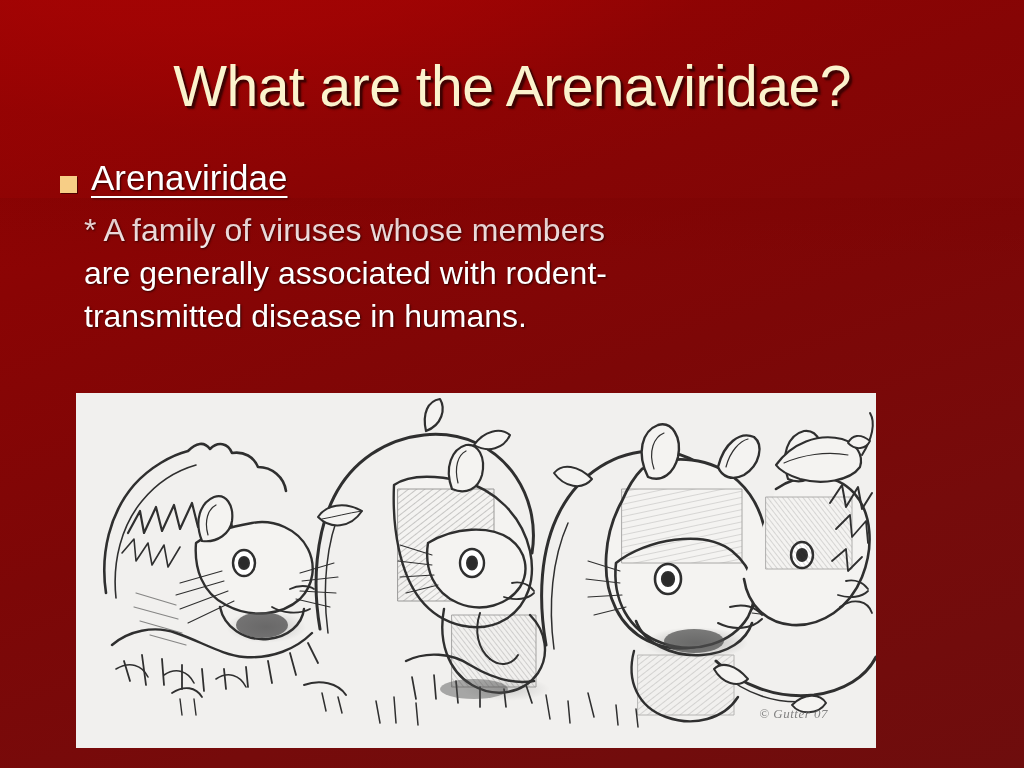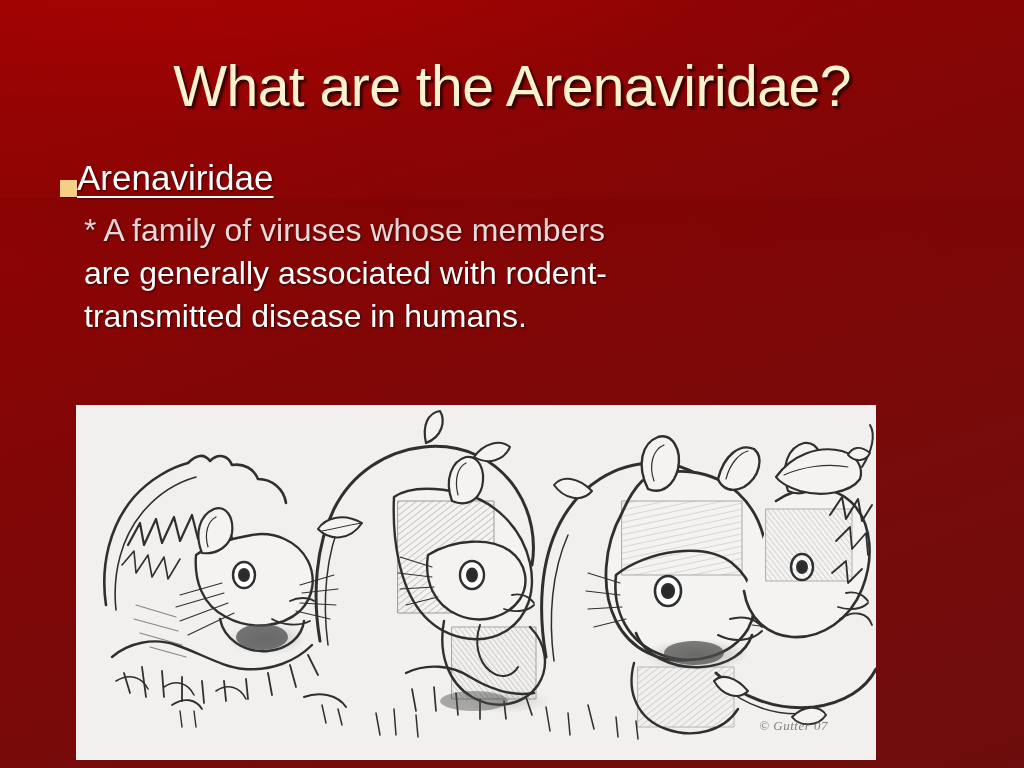--- a/index.html
+++ b/index.html
@@ -46,21 +46,22 @@
 
   
   .body-block {
     position: absolute;
     left: 60px;
     top: 158px;
     width: 880px;
   }
   .bullet-row {
     display: flex;
-    align-items: flex-end;
+    align-items: center;
+    gap: 14px;
   }
   .bullet-square {
     width: 17px;
     height: 17px;
     margin-top: 13px;
     flex: 0 0 auto;
     background: #f7ce86;
     box-shadow: 1px 1px 0 rgba(45,2,2,0.65);
   }
   .bullet-label {
@@ -84,21 +85,20 @@
 
   
   .illustration {
     position: absolute;
     left: 76px;
     top: 393px;
     width: 800px;
     height: 355px;
     background: #f1f0ee;
     overflow: hidden;
-    margin-top: 12px;
   }
   .illustration svg { display: block; width: 100%; height: 100%; }
   .sig {
     position: absolute;
     right: 48px;
     bottom: 26px;
     font-family: "Liberation Serif", serif;
     font-size: 13px;
     font-style: italic;
     color: #6e6e6e;

